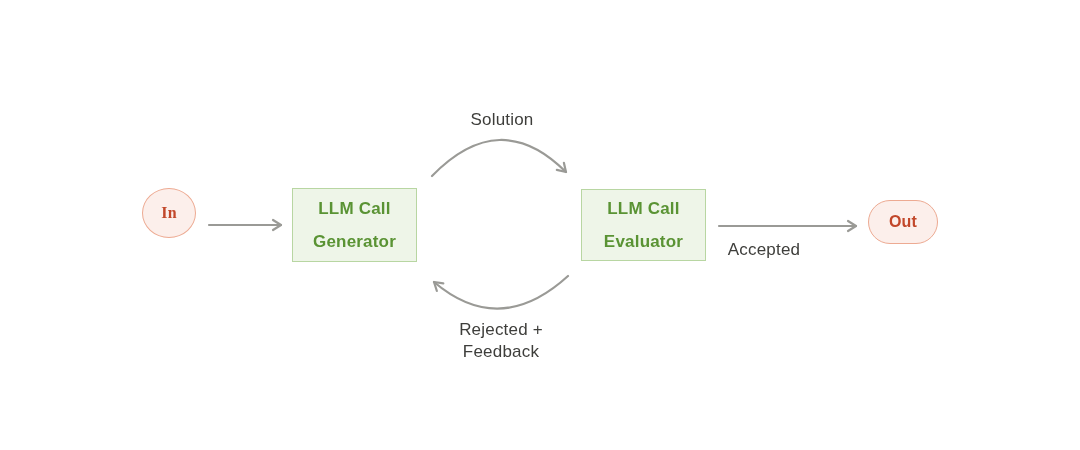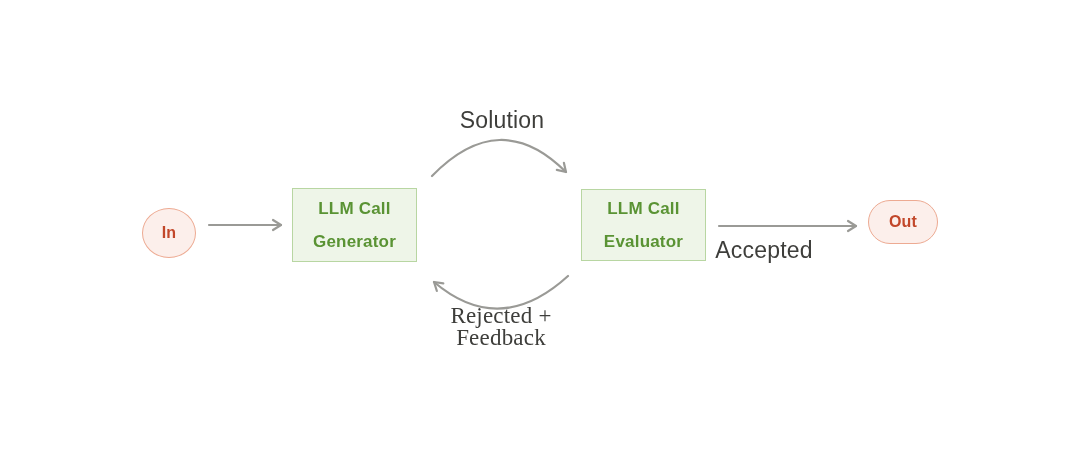--- a/index.html
+++ b/index.html
@@ -63,50 +63,51 @@
   .node.green{
     background:var(--green-fill);
     border:1px solid var(--green-border);
     color:var(--green-text);
     font-size:17px;
     line-height:33px;
     text-align:center;
     white-space:pre-line;
   }
   .node-in{
-    left:142px; top:208px;
+    left:142px; top:188px;
     width:54px; height:50px;
     border-radius:50%;
+    font-family:Liberation Serif, serif;
   }
   .node-out{
     left:868px; top:200px;
     width:70px; height:44px;
     border-radius:25px;
   }
   .node-generator{
     left:292px; top:188px;
     width:125px; height:74px;
   }
   .node-evaluator{
     left:581px; top:189px;
     width:125px; height:72px;
   }
   .edge-label{
     position:absolute;
     transform:translate(-50%,-50%);
     color:var(--label);
-    font-size:23px;
+    font-size:17px;
     line-height:22px;
     text-align:center;
     white-space:pre-line;
     letter-spacing:0.2px;
   }
   .label-solution{ left:502px; top:120px; }
   .label-accepted{ left:764px; top:250px; }
-  .label-rejected{ left:501px; top:327px;font-family:Liberation Serif, serif; }
+  .label-rejected{ left:501px; top:341px; }
 </style>
 </head>
 <body>
 
 <div class="canvas">
 
   <svg class="edges" width="1080" height="450" viewBox="0 0 1080 450" aria-hidden="true">
     <defs>
       <marker id="arrowhead" viewBox="0 0 12 14" refX="10" refY="7" markerWidth="12" markerHeight="14" markerUnits="userSpaceOnUse" orient="auto">
         <path class="head" d="M2 2 L10 7 L2 12"></path>

